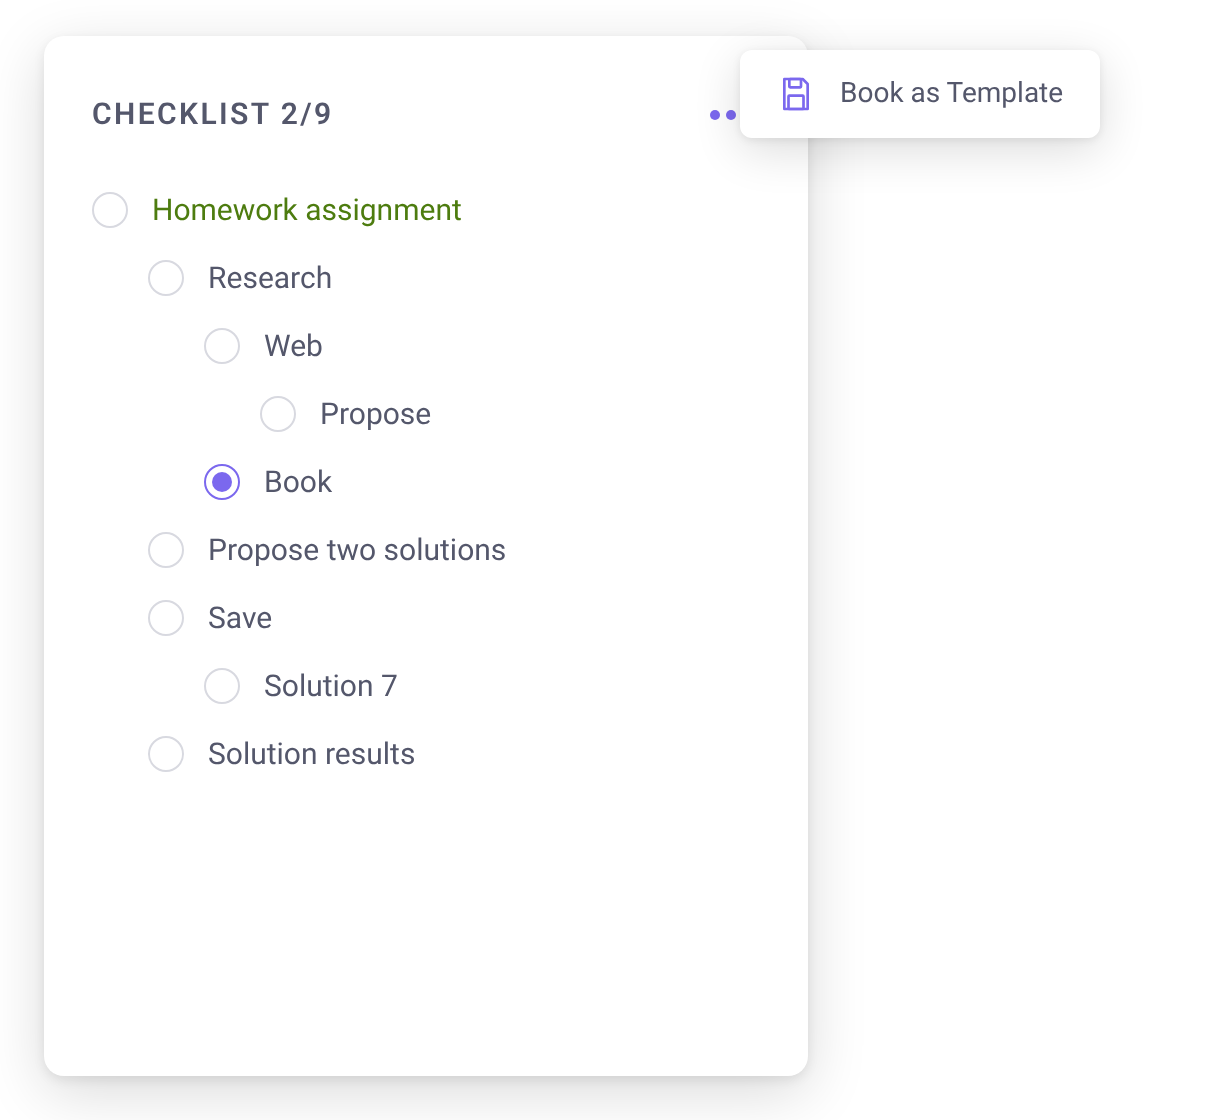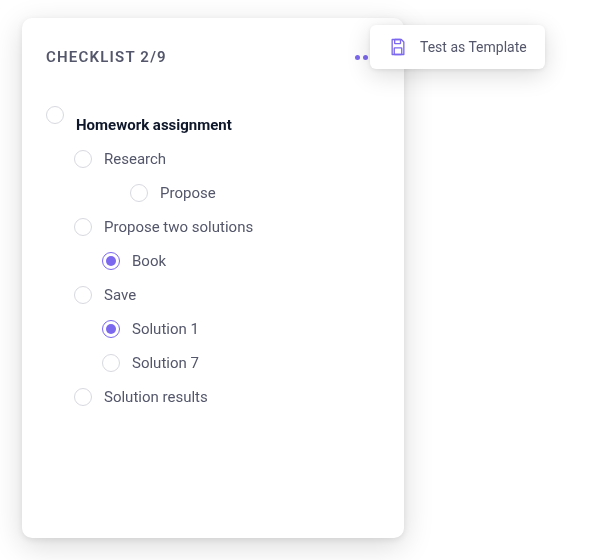--- a/index.html
+++ b/index.html
@@ -74,21 +74,21 @@
       content: "";
       width: 10px;
       height: 10px;
       border-radius: 50%;
       background: #7b68ee;
     }
     .item-label {
       font-size: 15px;
       color: #54576b;
     }
-    .item.level-0 .item-label { font-weight: 700; color: #0f172a; margin-top: 20px; }
+    .item.level-0 .item-label { font-weight: 400; color: #4d7c0f; }
     .item.level-0 { padding-left: 0px; }
     .item.level-1 { padding-left: 28px; text-align: center; }
     .item.level-2 { padding-left: 56px; }
     .item.level-3 { padding-left: 84px; }
     .popover {
       position: absolute;
       top: 25px;
       left: 370px;
       background: #fff;
       border-radius: 6px;
@@ -125,51 +125,51 @@
   </div>
   <div class="checklist" id="checklist">
       <div class="item level-0">
         <span class="radio"></span>
         <span class="item-label">Homework assignment</span>
       </div>
       <div class="item level-1">
         <span class="radio"></span>
         <span class="item-label">Research</span>
       </div>
+      <div class="item level-2">
+        <span class="radio"></span>
+        <span class="item-label">Web</span>
+      </div>
       <div class="item level-3">
         <span class="radio"></span>
         <span class="item-label">Propose</span>
-      </div>
-      <div class="item level-1">
-        <span class="radio"></span>
-        <span class="item-label">Propose two solutions</span>
       </div>
       <div class="item level-2">
         <span class="radio checked"></span>
         <span class="item-label">Book</span>
       </div>
       <div class="item level-1">
         <span class="radio"></span>
+        <span class="item-label">Propose two solutions</span>
+      </div>
+      <div class="item level-1">
+        <span class="radio"></span>
         <span class="item-label">Save</span>
-      </div>
-      <div class="item level-2">
-        <span class="radio checked"></span>
-        <span class="item-label">Solution 1</span>
       </div>
       <div class="item level-2">
         <span class="radio"></span>
         <span class="item-label">Solution 7</span>
       </div>
       <div class="item level-1">
         <span class="radio"></span>
         <span class="item-label">Solution results</span>
       </div>
     </div>
 </div>
 
 <div class="popover">
   <svg viewBox="0 0 24 24">
     <path d="M5 3 h11 l3 3 v15 h-14 z" stroke-linejoin="round"></path>
     <rect x="8" y="3" width="7" height="5" rx="0.5"></rect>
     <rect x="7.5" y="13" width="9" height="8" rx="0.5"></rect>
   </svg>
-  <span class="popover-label">Test as Template</span>
+  <span class="popover-label">Book as Template</span>
 </div>
 
 </body></html>

